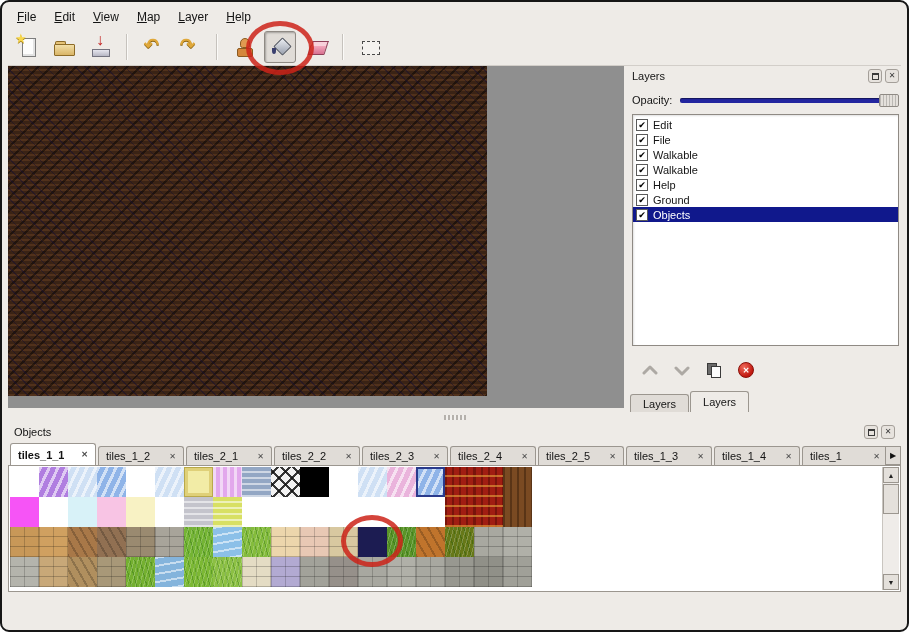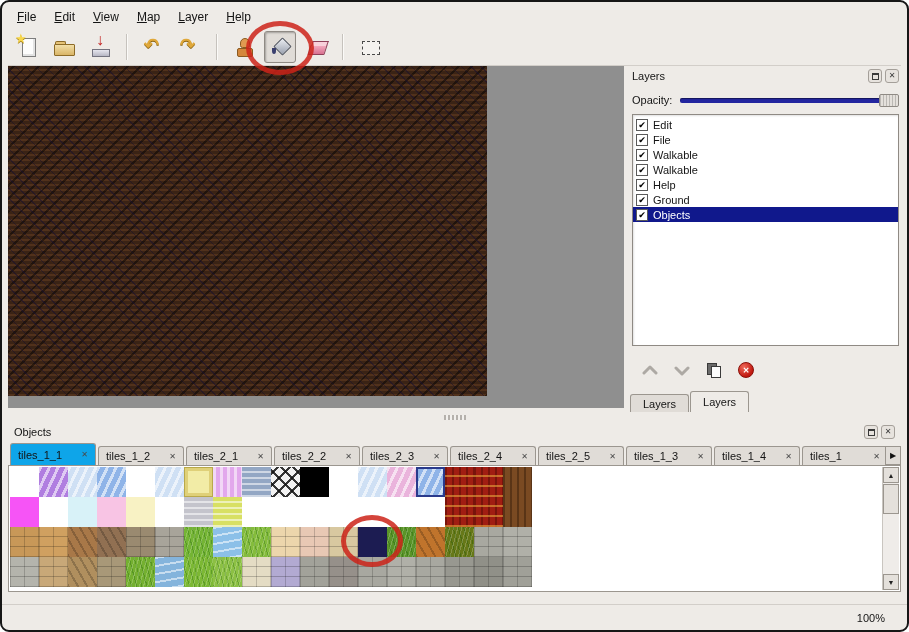--- a/index.html
+++ b/index.html
@@ -108,21 +108,21 @@
   .splitter-grip { position:absolute; left:50%; top:3px; width:22px; height:5px; margin-left:-11px;
                    background-image:repeating-linear-gradient(90deg,#b5b1ac 0 2px,#f2f0ed 2px 4px); }
 
   
   .tilesets-dock { position:absolute; left:6px; right:6px; top:420px; height:178px; }
   .ts-tabbar { position:absolute; left:0; right:0; top:20px; height:23px; display:flex; align-items:flex-end; padding-left:2px; }
   .ts-tabs { display:flex; align-items:flex-end; overflow:hidden; flex:1 1 auto; }
   .ts-tab { flex:0 0 auto; width:86px; height:19px; display:flex; align-items:center; justify-content:space-between;
             padding:0 7px; background:#e0dcd7; border:1px solid #9b968f; border-bottom:none;
             border-radius:3px 3px 0 0; margin-right:2px; font-size:11px; white-space:nowrap; }
-  .ts-tab.active { height:22px; background:#0ea5e9; position:relative; z-index:2; }
+  .ts-tab.active { height:22px; background:#ffffff; position:relative; z-index:2;font-weight:bold; }
   .tab-label { overflow:hidden; text-overflow:clip; }
   .tab-close { font-size:8px; color:#4a4a4a; margin-left:4px; }
   .ts-scroll-right { flex:0 0 auto; width:16px; height:19px; display:flex; align-items:center; justify-content:center;
                      background:#e0dcd7; border:1px solid #9b968f; font-size:8px; color:#111; }
 
   .ts-content { position:absolute; left:0; right:0; top:43px; bottom:8px; background:#ffffff; border:1px solid #9b968f; }
   .tile-grid { position:absolute; left:1px; top:1px; display:grid; grid-template-columns:repeat(18,29px); grid-auto-rows:30px; }
   .tile { width:29px; height:30px; }
   .tile.tile-selected { outline:2px solid #2a3a8c; outline-offset:-2px; }
 
@@ -425,20 +425,17 @@
             <span>▲</span>
           </div>
         <div class="sb-thumb"></div>
         <div class="sb-btn sb-down">
             <span>▼</span>
           </div>
       </div>
     </div>
   </div>
 
-  <div class="statusbar">
-    <span class="zoom">100%</span>
-  </div>
 
   <div class="anno anno-toolbar"></div>
   <div class="anno anno-tile"></div>
 
 </div>
 
 </body></html>

